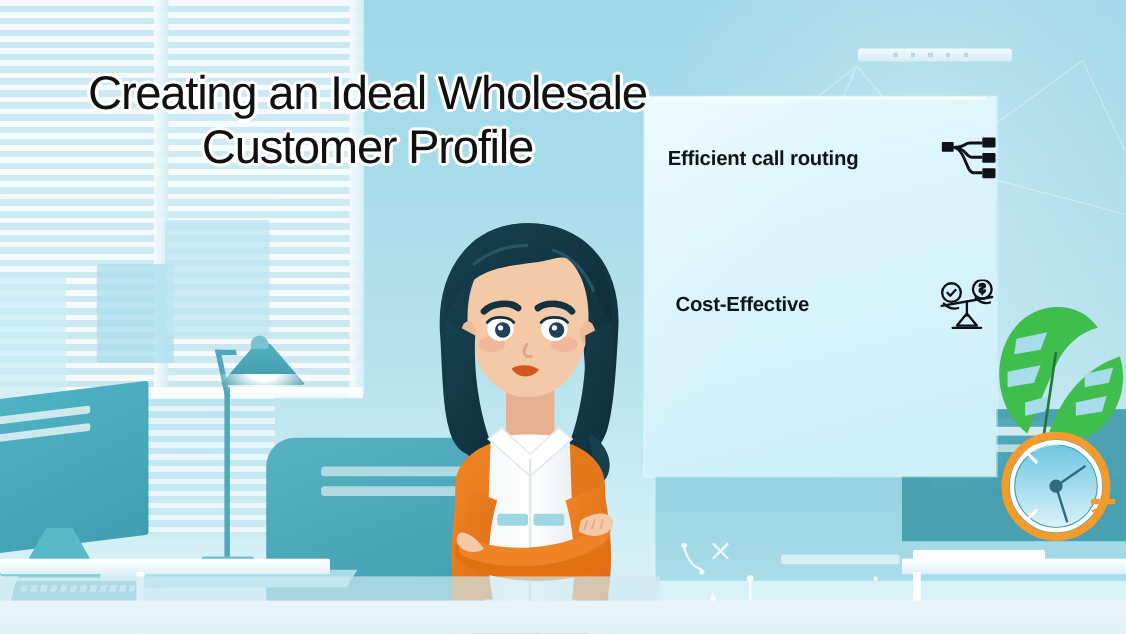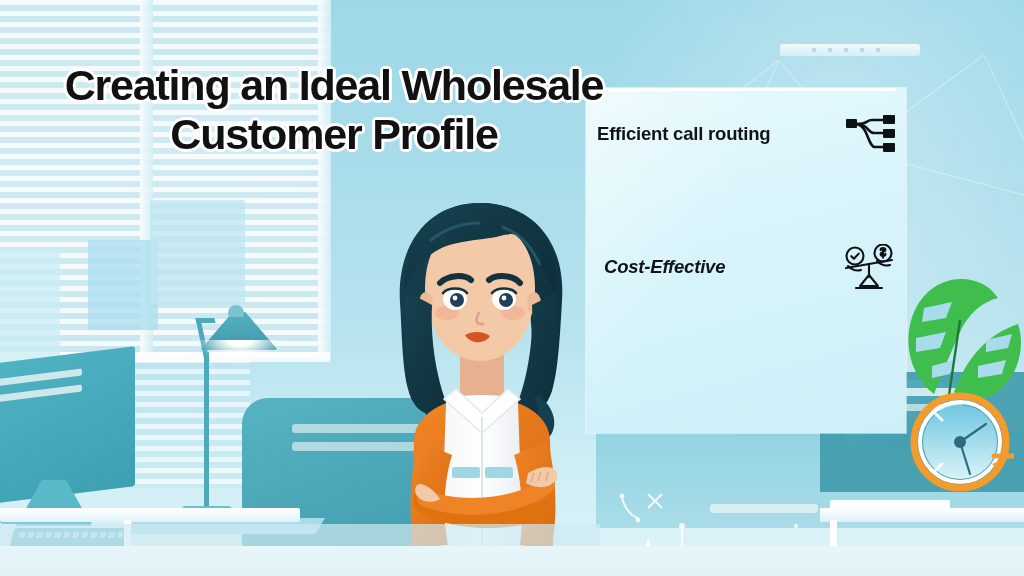--- a/index.html
+++ b/index.html
@@ -169,35 +169,35 @@
     position:absolute;left:780px;top:44px;width:140px;height:12px;
     background:linear-gradient(180deg,#f2fbfd,#d6edf4);border-radius:3px;
   }
   .rail-dots{
     position:absolute;left:812px;top:48px;width:70px;height:4px;
     background:repeating-linear-gradient(90deg,#b6dbe6 0 4px, transparent 4px 16px);
   }
 
   .features{
     position:absolute;left:586px;top:95px;width:320px;height:200px;
-    padding:0;margin:6px;
+    padding:0;margin:16px;
   }
   .frow{
     position:absolute;left:0;width:320px;height:48px;
     display:flex;align-items:center;
   }
   .fr1{top:9px;}  .fr2{top:76px;}  .fr3{top:142px;}
   .flabel{
     color:#101418;font-weight:bold;font-size:18.5px;
     letter-spacing:-.2px;white-space:nowrap;
     font-family:"Liberation Sans",sans-serif;
   }
   .fr1 .flabel{margin-left:5px;}
   .fr2 .flabel{margin-left:13px;}
-  .fr3 .flabel{margin-left:12px;font-style:italic;}
+  .fr3 .flabel{margin-left:12px;}
   .ficon{position:absolute;right:16px;top:50%;transform:translateY(-50%);}
 
   
   .plant{position:absolute;right:0px;top:262px;width:130px;height:140px;}
 
   
   .rwall{
     position:absolute;left:820px;top:372px;width:204px;height:120px;
     background:#3f9aab;opacity:.9;
   }
@@ -248,21 +248,21 @@
   
   .woman{
     position:absolute;left:352px;top:185px;width:260px;height:391px;
   }
 
   
   .title{
     position:absolute;left:34px;top:32px;width:600px;
     text-align:center;
     font-family:"Liberation Sans",sans-serif;
-    font-weight:bold;
+    font-weight:normal;
     font-size:43px;
     line-height:49px;
     letter-spacing:-1.2px;
     color:#111111;
     -webkit-text-stroke:0px;
     text-shadow:
       2px 0 0 #fff, -2px 0 0 #fff, 0 2px 0 #fff, 0 -2px 0 #fff,
       2px 2px 0 #fff, -2px 2px 0 #fff, 2px -2px 0 #fff, -2px -2px 0 #fff,
       3px 0 0 #fff, -3px 0 0 #fff, 0 3px 0 #fff, 0 -3px 0 #fff;
     white-space:pre-line;

